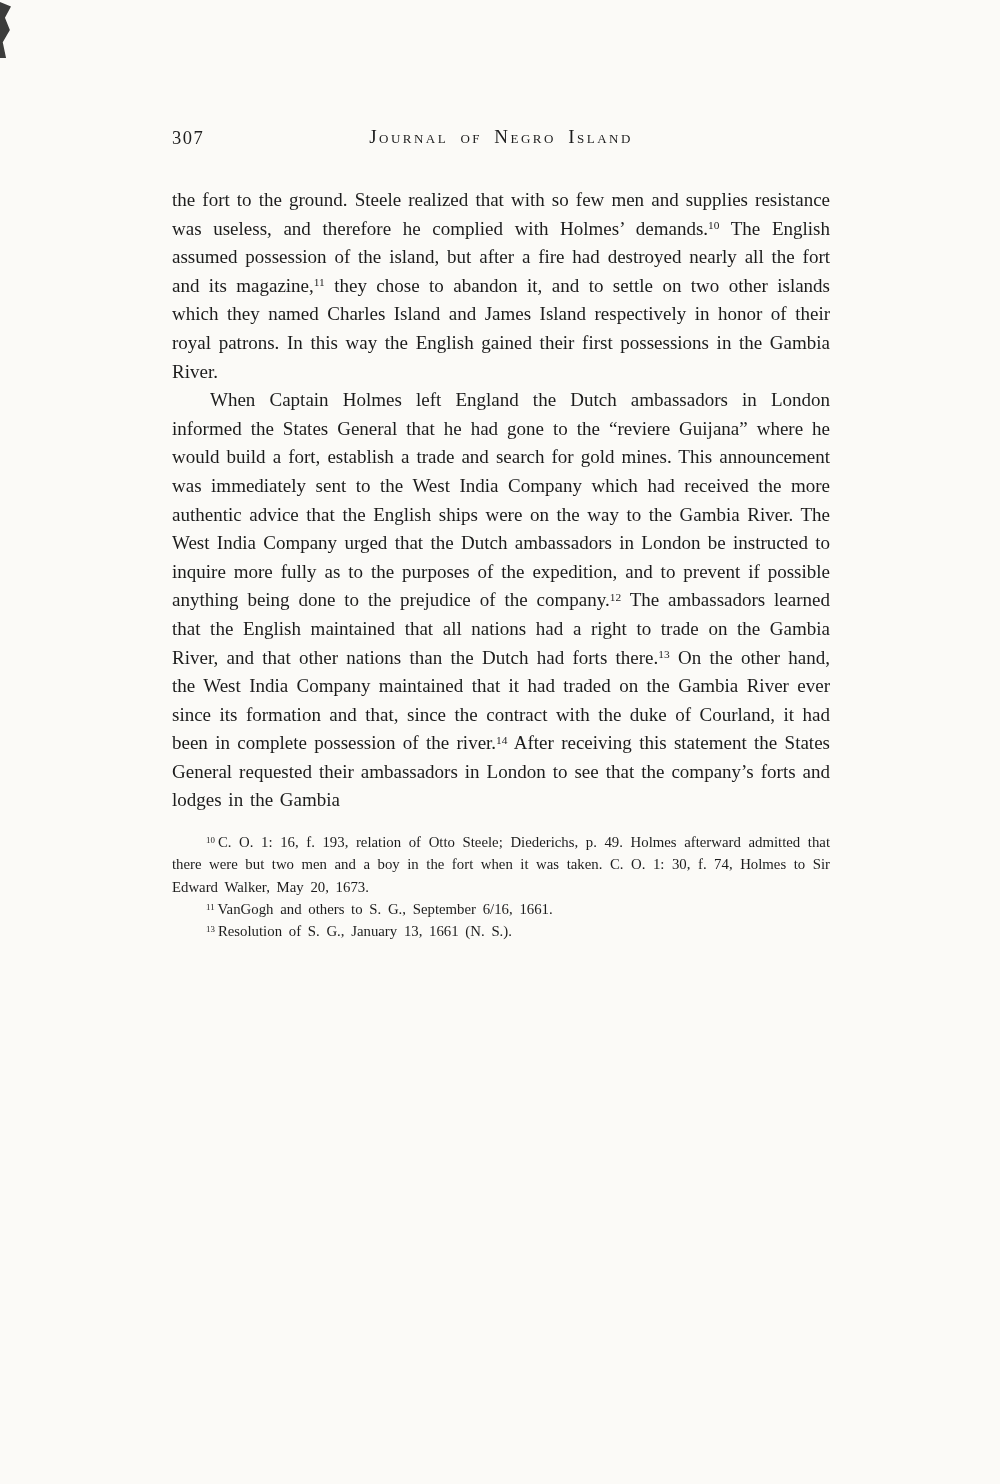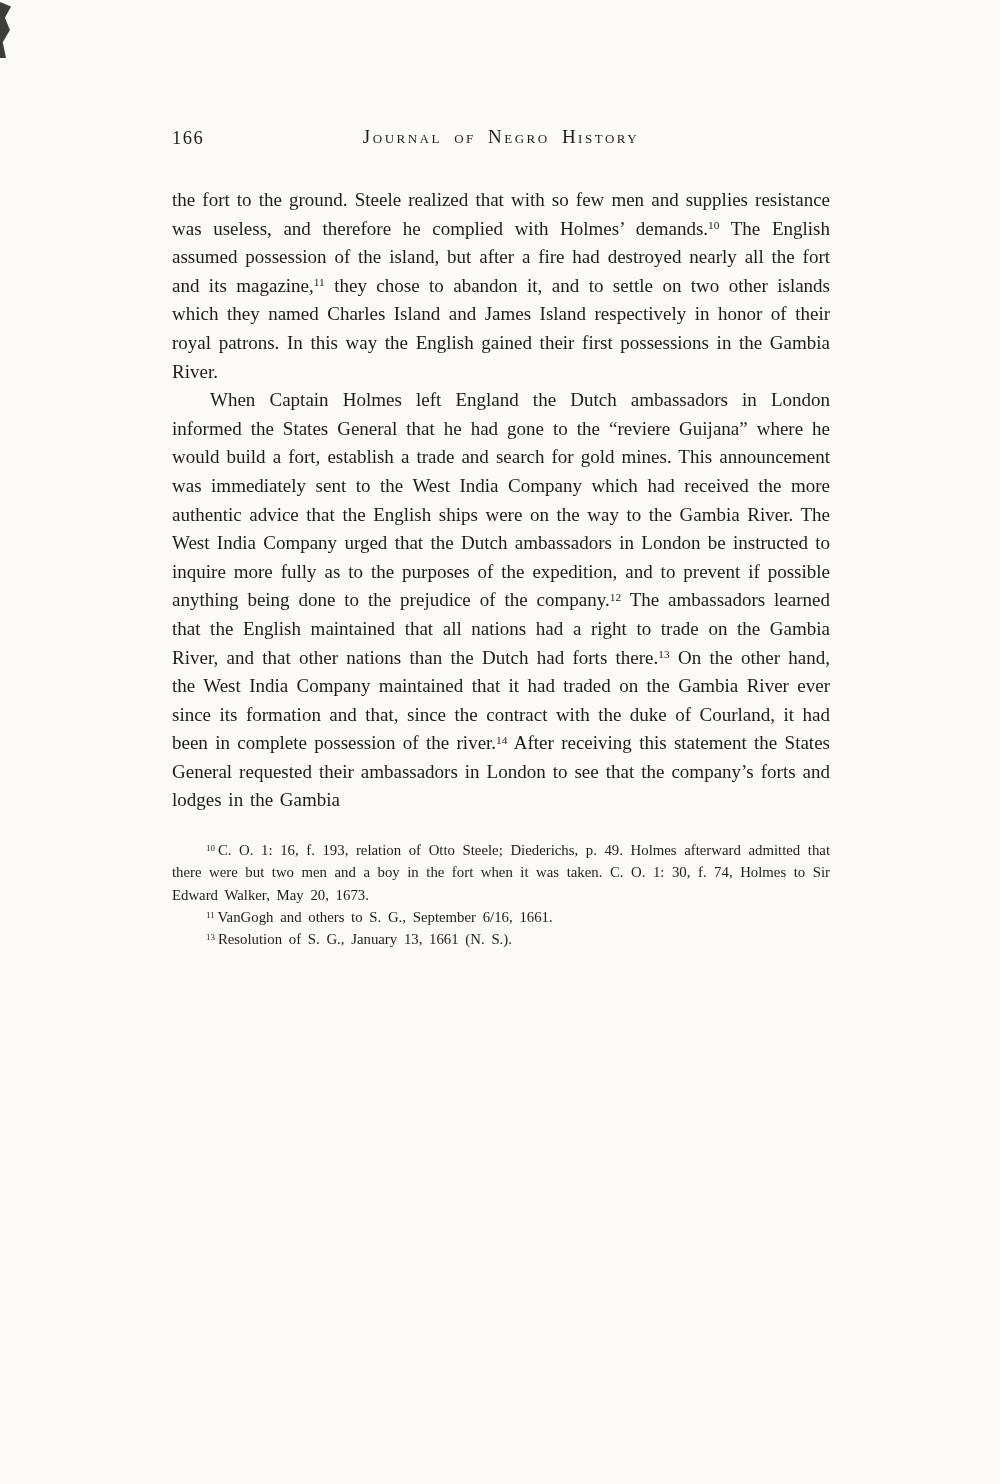--- a/index.html
+++ b/index.html
@@ -60,21 +60,21 @@
   }
   sup {
     font-size: 60%;
     line-height: 0;
     vertical-align: baseline;
     position: relative;
     top: -0.5em;
     letter-spacing: 0;
   }
   .footnotes {
-    margin-top: 24px;
+    margin-top: 16px;
   }
   .footnotes p {
     margin: 0;
     font-size: 14.8px;
     line-height: 22.3px;
     text-align: justify;
     text-indent: 2.3em;
     word-spacing: 3px;
   }
   .footnotes sup {
@@ -82,22 +82,22 @@
   }
 </style>
 </head>
 <body>
 
 <div class="page">
 
   <div class="scan-artifact"></div>
 
   <header class="page-header">
-    <span class="page-number">166</span>
-    <span class="running-title">Journal of Negro History</span>
+    <span class="page-number">307</span>
+    <span class="running-title">Journal of Negro Island</span>
   </header>
 
   <main class="body-text">
       <p>the fort to the ground.  Steele realized that with so few men and supplies resistance was useless, and therefore he complied with Holmes’ demands.<sup>10</sup>  The English assumed possession of the island, but after a fire had destroyed nearly all the fort and its magazine,<sup>11</sup> they chose to abandon it, and to settle on two other islands which they named Charles Island and James Island respectively in honor of their royal patrons.  In this way the English gained their first possessions in the Gambia River.</p>
       <p class="indent">When Captain Holmes left England the Dutch ambassadors in London informed the States General that he had gone to the “reviere Guijana” where he would build a fort, establish a trade and search for gold mines.  This announcement was immediately sent to the West India Company which had received the more authentic advice that the English ships were on the way to the Gambia River.  The West India Company urged that the Dutch ambassadors in London be instructed to inquire more fully as to the purposes of the expedition, and to prevent if possible anything being done to the prejudice of the company.<sup>12</sup>  The ambassadors learned that the English maintained that all nations had a right to trade on the Gambia River, and that other nations than the Dutch had forts there.<sup>13</sup>  On the other hand, the West India Company maintained that it had traded on the Gambia River ever since its formation and that, since the contract with the duke of Courland, it had been in complete possession of the river.<sup>14</sup>  After receiving this statement the States General requested their ambassadors in London to see that the company’s forts and lodges in the Gambia</p>
     </main>
 
   <section class="footnotes">
       <p><sup>10</sup>C. O. 1: 16, f. 193, relation of Otto Steele; Diederichs, p. 49.  Holmes afterward admitted that there were but two men and a boy in the fort when it was taken.  C. O. 1: 30, f. 74, Holmes to Sir Edward Walker, May 20, 1673.</p>
       <p><sup>11</sup>VanGogh and others to S. G., September 6/16, 1661.</p>

